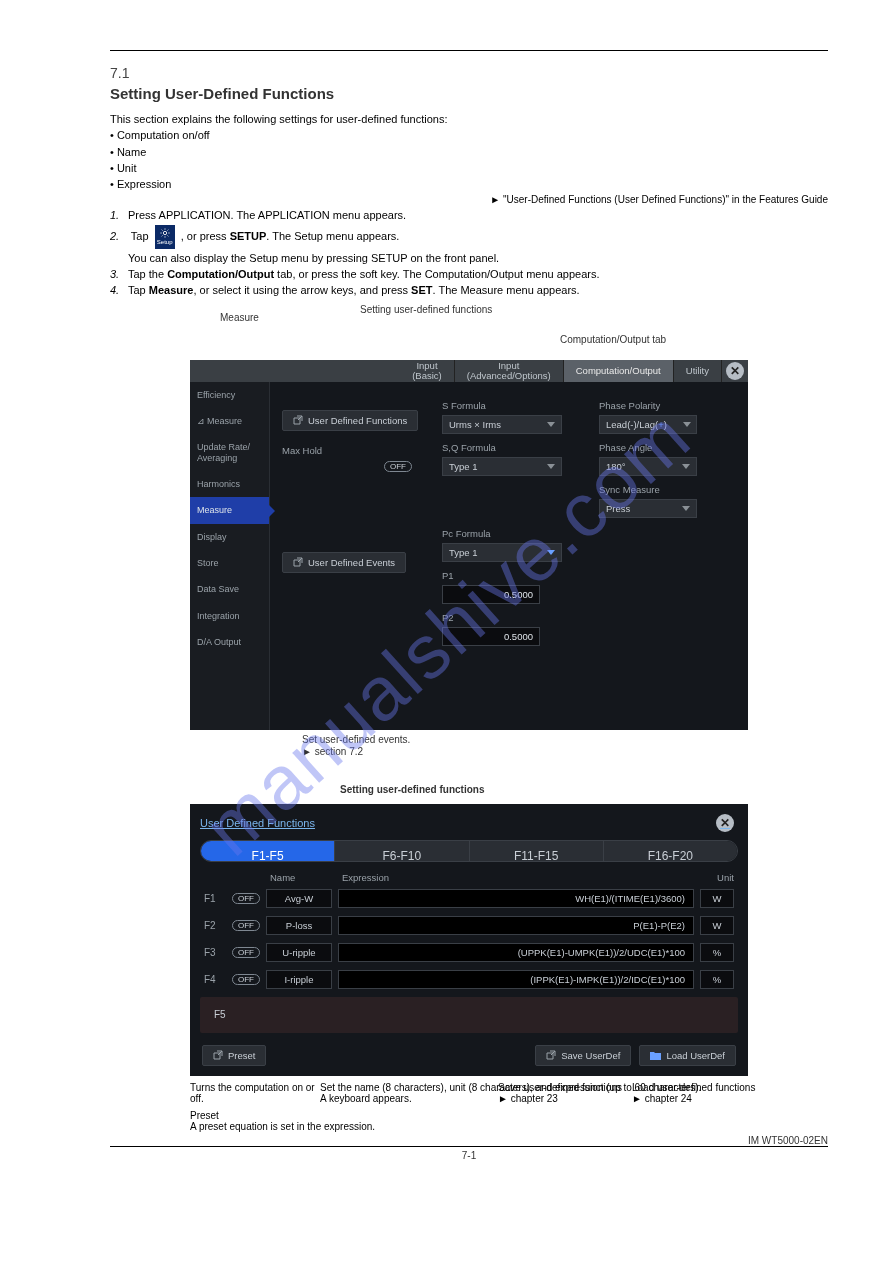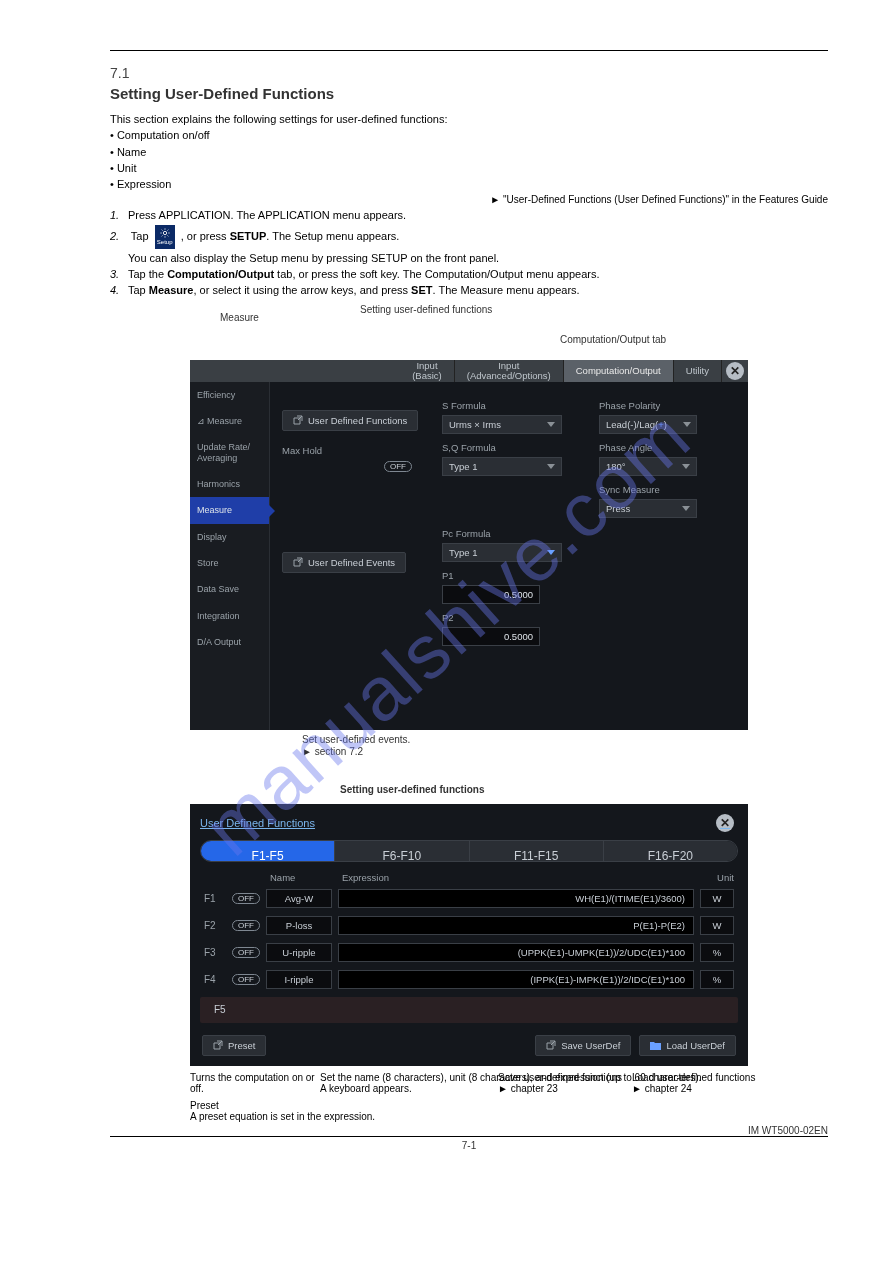--- a/index.html
+++ b/index.html
@@ -58,21 +58,21 @@
   .pill-tabs .pt.active { background:#2567e8; color:#fff; }
   .hdr-row { display:flex; padding:0 14px 2px; font-size:9.5px; color:#9aa2a9; }
   .hdr-row .h-fn { width:28px; } .hdr-row .h-off { width:38px; }
   .hdr-row .h-name { width:72px; } .hdr-row .h-expr { flex:1; }
   .hdr-row .h-unit { width:38px; text-align:right; }
   .f-row { display:flex; align-items:center; padding:4px 14px; gap:6px; }
   .f-row .fnum { width:22px; color:#9aa2a9; }
   .f-row .name-box { background:#0b0c0f; border:1px solid #3a3f46; width:66px; padding:3px 6px; text-align:center; font-size:9.5px; }
   .f-row .expr-box { background:#000000; border:1px solid #3a3f46; flex:1; padding:3px 8px; text-align:right; font-size:9.5px; }
   .f-row .unit-box { background:#0b0c0f; border:1px solid #3a3f46; width:34px; padding:3px 4px; text-align:center; font-size:9.5px; }
-  .f-row.empty { background:#2a2023; height:26px; margin:4px 10px 8px; border-radius:2px; }
+  .f-row.empty { background:#2a2023; height:36px; margin:4px 10px 8px; border-radius:2px; }
   .bottom-btns { display:flex; justify-content:space-between; padding:4px 12px; }
   .bottom-btns .grp { display:flex; gap:8px; }
 
   
   .ann-below2 { position:relative; margin-left:80px; width:558px; height:60px; }
   .ann-below2 .a { position:absolute; font-size:10px; }
 
   .hr-bot { border-top:1px solid #000; margin-top:10px; }
   .pgnum { text-align:center; font-size:10px; color:#333; margin-top:4px; }
   .footer-r { text-align:right; font-size:10px; color:#333; margin-top:-12px; }

